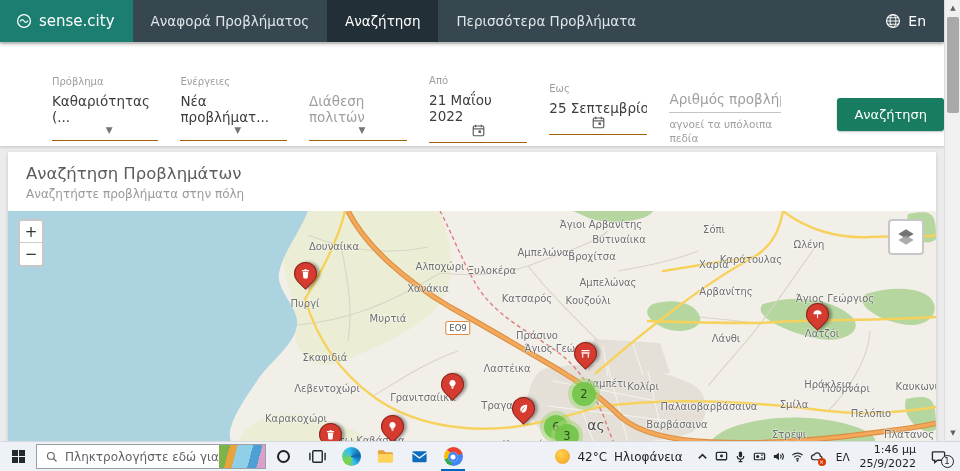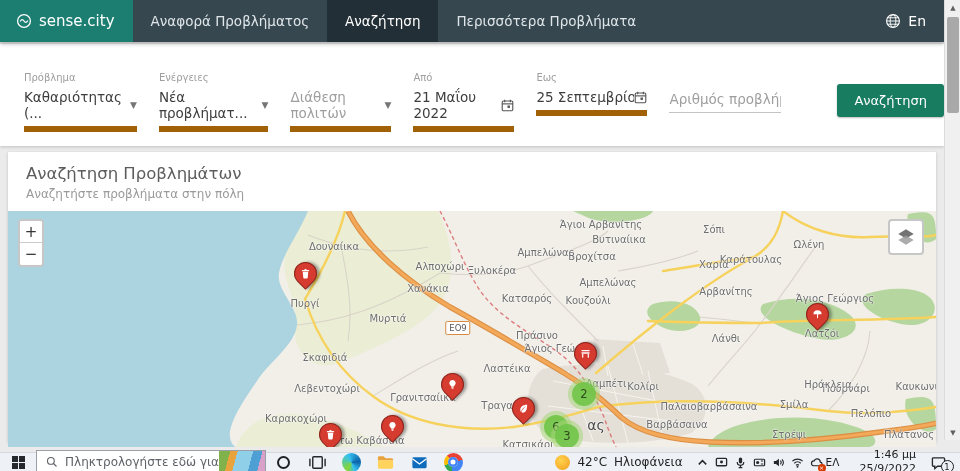--- a/index.html
+++ b/index.html
@@ -16,24 +16,24 @@
   .globe svg { width:16px; height:16px; display:block; }
 
   
   .scrollbar { position:absolute; top:0; right:0; width:16px; height:440px; background:#f0f0f0; border-left:1px solid #dcdcdc; z-index:40; }
   .sb-arrow { position:absolute; left:0; width:16px; height:15px; color:#606060; font-size:7px; display:flex; align-items:center; justify-content:center; }
   .sb-up { top:0; } .sb-down { bottom:0; }
   .sb-thumb { position:absolute; top:17px; left:2px; width:12px; height:96px; background:#a9a9a9; border-radius:2px; }
 
   
   .filter-card { position:absolute; top:44px; left:0; width:944px; height:102px; background:#fff; box-shadow:0 1px 3px rgba(0,0,0,.18); z-index:10; }
-  .filter-row { display:flex; align-items:flex-start; padding:28px 0 0 24px; }
+  .filter-row { display:flex; align-items:center; padding:28px 0 0 24px;margin-left:28px; }
   .field { margin-right:22px; position:relative; }
   .f-label { font-size:10px; color:#9e9e9e; margin-bottom:4px; height:13px; }
-  .f-value { display:flex; align-items:center; justify-content:space-between; border-bottom:6px solid #a16207; padding-bottom:5px; font-size:13.5px; color:#3d3d3d; }
+  .f-value { display:flex; align-items:center; justify-content:space-between; border-bottom:1px solid #a16207; padding-bottom:5px; font-size:13.5px; color:#3d3d3d;flex-direction:column; }
   .f-value.placeholder { color:#9e9e9e; }
   .caret { font-size:9px; color:#757575; margin-left:8px; }
   .cal-icon svg { width:13px; height:13px; display:block; }
   .f-hint { font-size:10.5px; color:#9e9e9e; line-height:1.3; margin-top:5px; width:112px; }
   .num-input { border:none; outline:none; border-bottom:1px solid #c4c4c4; font-size:13.5px; color:#3d3d3d; width:112px; padding-bottom:5px; font-family:inherit; }
   .num-input::placeholder { color:#9e9e9e; }
   .search-btn { margin-left:34px; margin-top:12px; background:#187c61; color:#fff; border:none; border-radius:3px; font-size:13px; padding:9px 17px; cursor:pointer; font-family:inherit; box-shadow:0 1px 2px rgba(0,0,0,.25); }
   .w128 { width:128px; } .w118 { width:118px; } .w112 { width:112px; }
 
   
@@ -50,21 +50,21 @@
   .pin svg { transform:rotate(45deg); width:11px; height:11px; fill:#fff; }
   .cluster { position:absolute; transform:translate(-50%,-50%); width:32px; height:32px; border-radius:50%; background:rgba(166,214,120,.55); display:flex; align-items:center; justify-content:center; z-index:4; cursor:pointer; }
   .cluster-inner { width:24px; height:24px; border-radius:50%; background:rgba(112,196,72,.9); display:flex; align-items:center; justify-content:center; font-size:11.5px; color:#2e4b1d; }
   .zoom-ctrl { position:absolute; top:8px; left:10px; width:26px; background:#fff; border:2px solid rgba(0,0,0,.22); border-radius:4px; z-index:6; overflow:hidden; }
   .zoom-btn { width:100%; height:22px; display:flex; align-items:center; justify-content:center; font-size:15px; color:#333; cursor:pointer; background:#fff; }
   .zoom-btn:first-child { border-bottom:1px solid #ccc; }
   .layers-ctrl { position:absolute; top:8px; right:12px; width:36px; height:36px; background:#fff; border:2px solid rgba(0,0,0,.22); border-radius:4px; z-index:6; display:flex; align-items:center; justify-content:center; cursor:pointer; }
   .layers-ctrl svg { width:20px; height:20px; }
 
   
-  .taskbar { position:absolute; bottom:0; left:0; width:960px; height:19px; background:#eef1f6; border-top:1px solid #d6dae0; display:flex; align-items:center; z-index:50; }
+  .taskbar { position:absolute; bottom:0; left:0; width:960px; height:30px; background:#eef1f6; border-top:1px solid #d6dae0; display:flex; align-items:center; z-index:50; }
   .tb-btn { height:31px; display:flex; align-items:center; justify-content:center; cursor:pointer; }
   .start { width:36px; }
   .win-logo { display:grid; grid-template-columns:6px 6px; grid-template-rows:6px 6px; gap:1px; }
   .win-logo i { background:#24292e; }
   .tb-search { width:230px; height:25px; background:#fff; border:1px solid #9aa0a6; display:flex; align-items:center; overflow:hidden; }
   .tb-search svg { width:12px; height:12px; margin:0 7px 0 9px; flex:none; }
   .tb-search-text { font-size:12px; color:#5f6368; white-space:nowrap; flex:1; }
   .tb-search-img { width:56px; height:23px; flex:none; background:linear-gradient(105deg,#7fb24a 0 18%,#e8a33d 18% 30%,#8fd0e8 30% 55%,#4e9fd4 55% 70%,#d9a0c9 70% 85%,#a9dba5 85%); }
   .cortana-ring { width:13px; height:13px; border:2px solid #202124; border-radius:50%; }
   .tb-app { width:34px; position:relative; }
@@ -72,21 +72,21 @@
   .edge-circle { width:19px; height:19px; border-radius:50%; background:conic-gradient(from 210deg,#86d633,#35c1f1 35%,#0b62a8 65%,#35c1f1 85%,#86d633); }
   .chrome-circle { width:19px; height:19px; border-radius:50%; background:conic-gradient(from -45deg,#ea4335 0 33%,#4285f4 33% 66%,#34a853 66% 83%,#fbbc05 83%); position:relative; }
   .chrome-circle::after { content:""; position:absolute; inset:4.5px; border-radius:50%; background:#fff; box-shadow:inset 0 0 0 2.5px #4285f4; }
   .active-line { position:absolute; bottom:0; left:5px; right:5px; height:3px; background:#0067c0; }
   .tb-right { margin-left:auto; display:flex; align-items:center; height:31px; }
   .weather { display:flex; align-items:center; gap:7px; padding:0 10px; font-size:12px; color:#1f1f1f; height:31px; cursor:pointer; }
   .sun { width:15px; height:15px; border-radius:50%; background:radial-gradient(circle at 40% 35%,#ffd34d,#f29c1f); }
   .tray { display:flex; align-items:center; }
   .tray-ic { width:19px; height:31px; display:flex; align-items:center; justify-content:center; cursor:pointer; position:relative; }
   .tray-ic svg { width:13px; height:13px; }
-  .tray-lang { font-size:10.5px; color:#1f1f1f; width:24px; text-align:left; cursor:pointer; }
+  .tray-lang { font-size:10.5px; color:#1f1f1f; width:24px; text-align:right; cursor:pointer; }
   .clock { text-align:right; font-size:11px; color:#1f1f1f; line-height:1.25; padding:0 8px 0 10px; cursor:pointer; }
   .action-center { width:36px; height:31px; display:flex; align-items:center; justify-content:center; gap:2px; cursor:pointer; }
   .ac-badge { min-width:13px; height:13px; border-radius:50%; background:#335; background:#1f3a5f00; border:1.5px solid #202124; color:#202124; font-size:8.5px; display:flex; align-items:center; justify-content:center; margin-left:-7px; margin-top:9px; background:#eef1f6; }
   .cloud-badge { position:absolute; right:0px; bottom:6px; width:8px; height:8px; border-radius:50%; background:#d83b01; color:#fff; font-size:6px; line-height:8px; text-align:center; }
 </style>
 </head>
 <body>
 
 <div class="stage">
 
@@ -166,20 +166,21 @@
                 <path d="M1.5 6h13" stroke="#555" stroke-width="1.4"></path>
                 <path d="M4.5 1v3M11.5 1v3" stroke="#555" stroke-width="1.4"></path>
                 <rect x="8" y="8" width="3" height="3" fill="#555"></rect>
               </svg>
             </span>
           </div>
       </div>
       <div class="field w112">
         <div class="f-label"></div>
         <input class="num-input" placeholder="Αριθμός προβλήμ..." style="">
+        <div class="f-hint">αγνοεί τα υπόλοιπα πεδία</div>
       </div>
       <button class="search-btn">Αναζήτηση</button>
     </div>
   </div>
 
   <div class="map-card">
     <div class="map-head">
       <div class="map-title">Αναζήτηση Προβλημάτων</div>
       <div class="map-sub">Αναζητήστε προβλήματα στην πόλη</div>
     </div>

